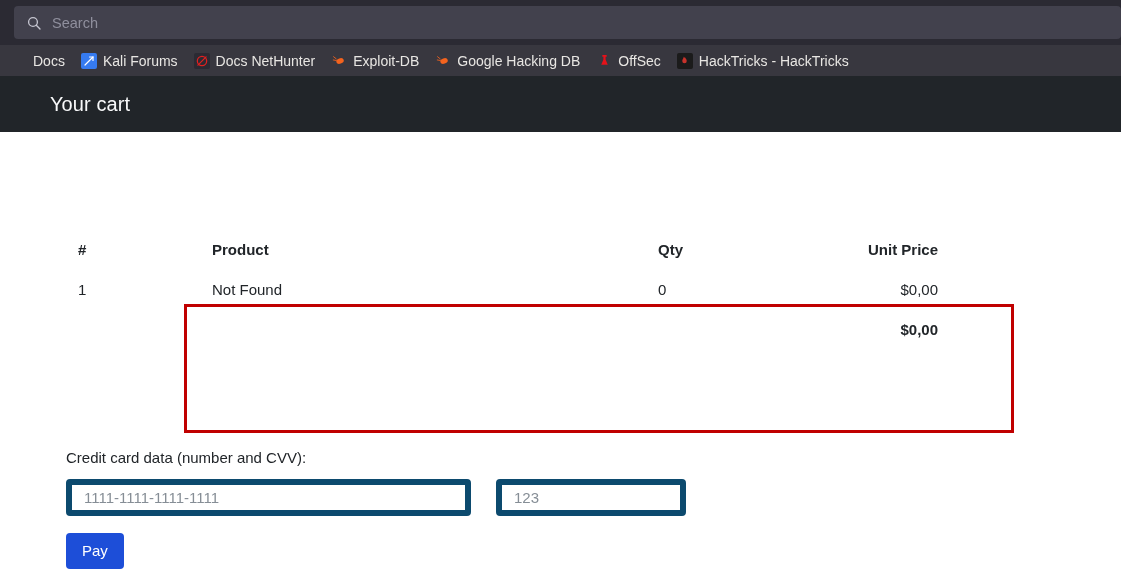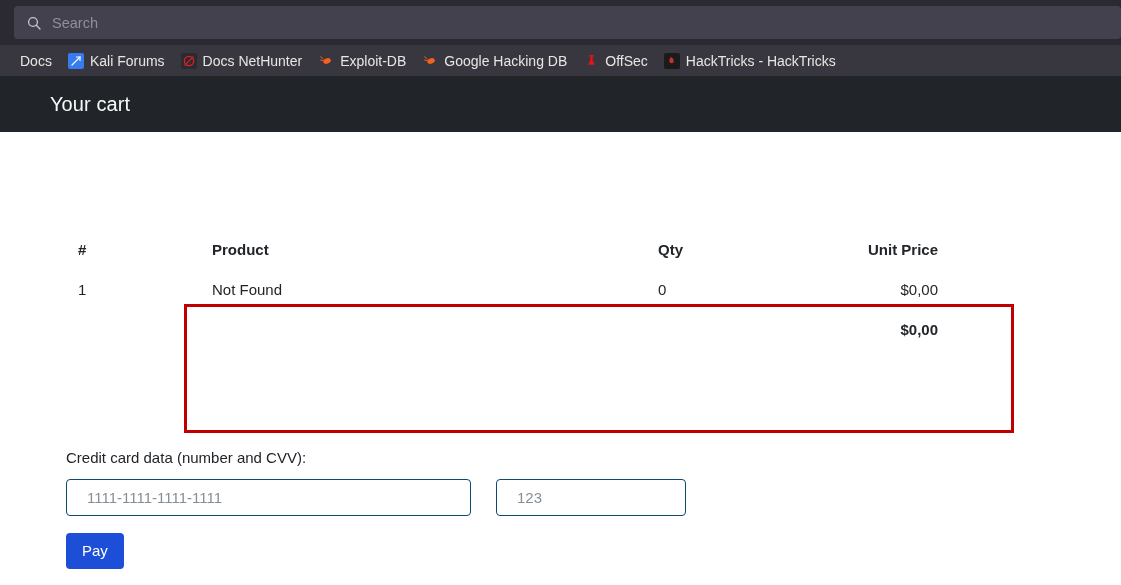--- a/index.html
+++ b/index.html
@@ -76,21 +76,21 @@
     color: #8f8f9d;
   }
 
   
   #bookmarks-bar {
     height: 31px;
     background: #38373f;
     display: flex;
     align-items: center;
     gap: 0px;
-    padding-left: 4px;
+    padding-left: 17px;
     overflow: hidden;
     white-space: nowrap;
   }
   .bookmark-item {
     display: inline-flex;
     align-items: center;
     gap: 6px;
     padding: 3px 8px;
     border-radius: 3px;
     flex: 0 0 auto;
@@ -202,27 +202,27 @@
     display: block;
     margin-bottom: 13px;
   }
   #cc-inputs {
     display: flex;
     gap: 25px;
     align-items: flex-start;
   }
   .cc-input {
     height: 37px;
-    border: 1px solid #0c4a6e;
+    border: 6px solid #0c4a6e;
     border-radius: 4px;
     background: #fff;
     font-family: "Liberation Sans", sans-serif;
     font-size: 15px;
     color: #212529;
-    padding: 0 20px;
+    padding: 0 12px;
     outline: none;
   }
   .cc-input::placeholder { color: #868e96; opacity: 1; }
   #cc-number-input { width: 405px; }
   #cc-cvv-input { width: 190px; }
 
   #pay-button {
     margin-top: 17px;
     background: #1a8754;
     color: #ffffff;

